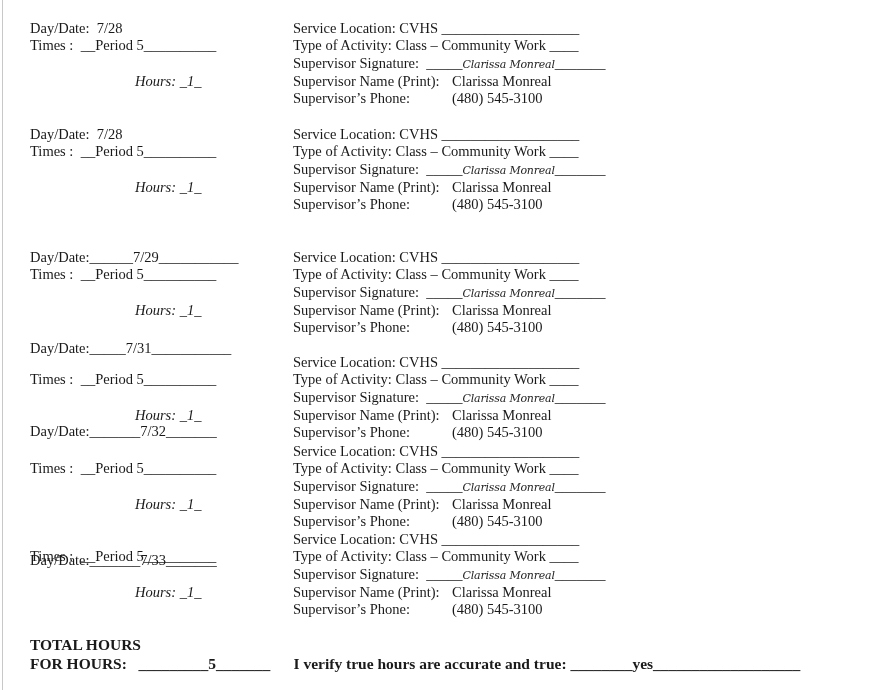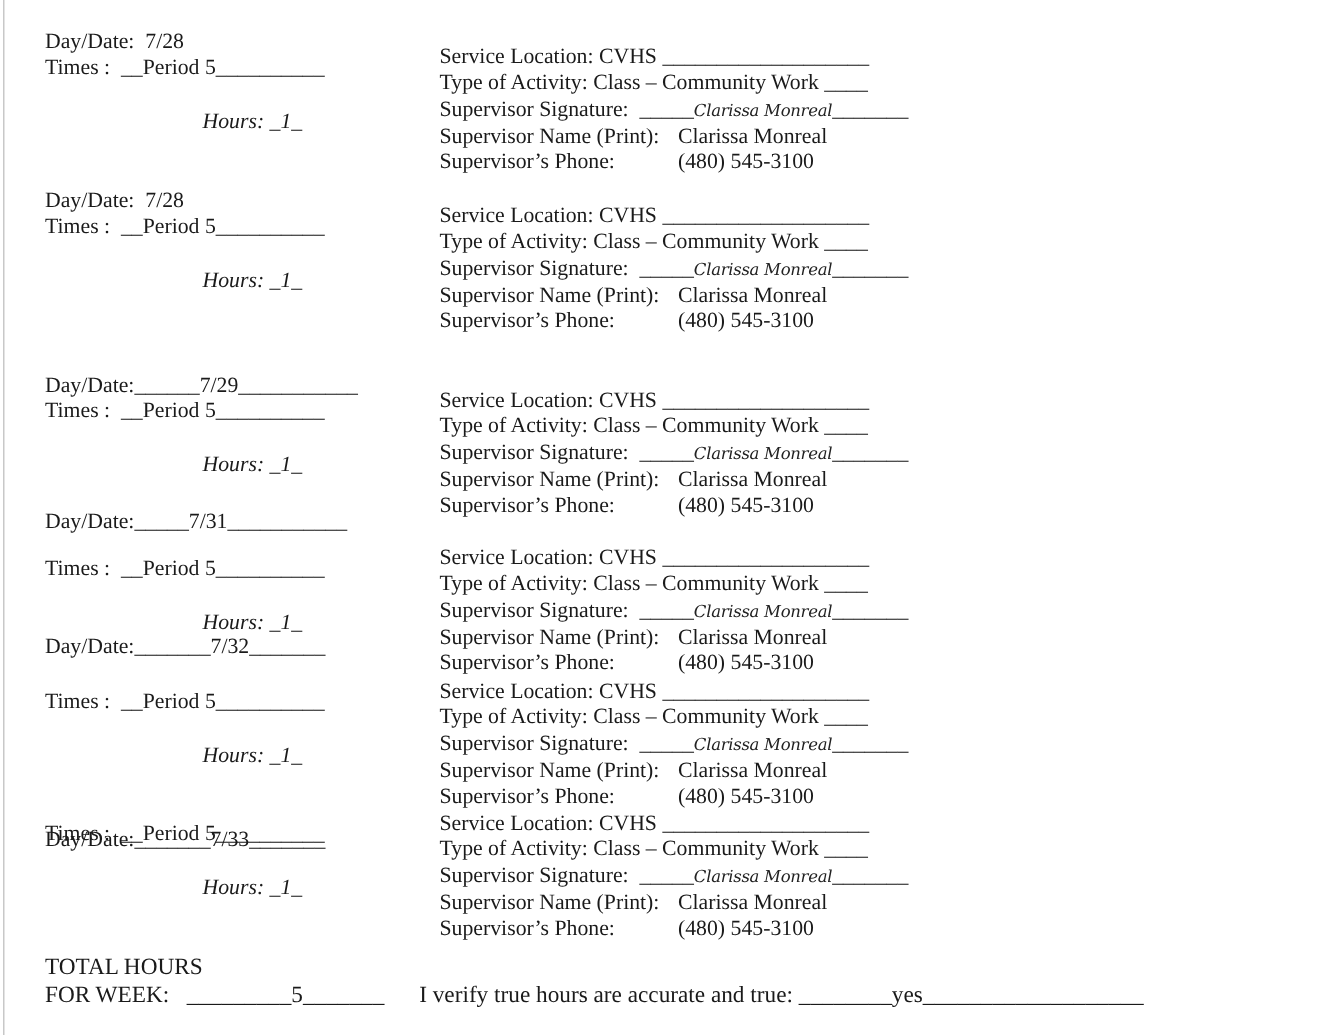--- a/index.html
+++ b/index.html
@@ -4,27 +4,27 @@
 <style>
   html, body { margin: 0; padding: 0; }
   body {
     width: 890px; height: 690px; background: #ffffff; position: relative; overflow: hidden;
     font-family: "Liberation Serif", serif; font-size: 14.5px; color: #1a1a1a;
   }
   .page-edge { position: absolute; left: 2px; top: 0; width: 1px; height: 690px; background: #c8c8c8; }
   .line { position: absolute; white-space: pre; line-height: 18px; }
   .lx { left: 30px; }
   .hx { left: 135px; font-style: italic; }
-  .rx { left: 293px; margin-top: 10px; }
+  .rx { left: 293px; }
   .val { position: absolute; left: 159px; white-space: pre; }
   .sig {
     font-family: "DejaVu Serif", serif; font-style: italic; font-size: 11px;
     letter-spacing: -0.2px; color: #222;
   }
-  .bold { font-weight: normal; font-size: 15.5px; }
+  .bold { font-weight: bold; font-size: 15.5px; }
 </style>
 </head>
 <body>
 
 <div class="page-edge"></div>
 
 <div id="entries">
     <div>
       <div class="line lx" style="top:19px"><span>Day/Date:</span><span>  7/28</span></div>
       <div class="line lx" style="top:36px"><span>Times :</span><span>  __Period 5__________</span></div>
@@ -81,13 +81,13 @@
       <div class="line hx" style="top:583px"><span>Hours:</span><span> _1_</span></div>
       <div class="line rx" style="top:530px"><span>Service Location:</span><span> CVHS ___________________</span></div>
       <div class="line rx" style="top:547px"><span>Type of Activity:</span><span> Class – Community Work ____</span></div>
       <div class="line rx" style="top:565px"><span>Supervisor Signature:</span><span>  _____</span><span class="sig">Clarissa Monreal</span><span>_______</span></div>
       <div class="line rx" style="top:583px;width:300px"><span>Supervisor Name (Print):</span><span class="val">Clarissa Monreal</span></div>
       <div class="line rx" style="top:600px;width:300px"><span>Supervisor’s Phone:</span><span class="val">(480) 545-3100</span></div>
     </div>
   </div>
 
 <div class="line lx bold" style="top:636px">TOTAL HOURS</div>
-<div class="line lx bold" style="top:655px"><span>FOR WEEK:</span><span>   _________5_______</span><span>      I verify true hours are accurate and true:</span><span> ________yes___________________</span></div>
+<div class="line lx bold" style="top:655px"><span>FOR HOURS:</span><span>   _________5_______</span><span>      I verify true hours are accurate and true:</span><span> ________yes___________________</span></div>
 
 </body></html>

